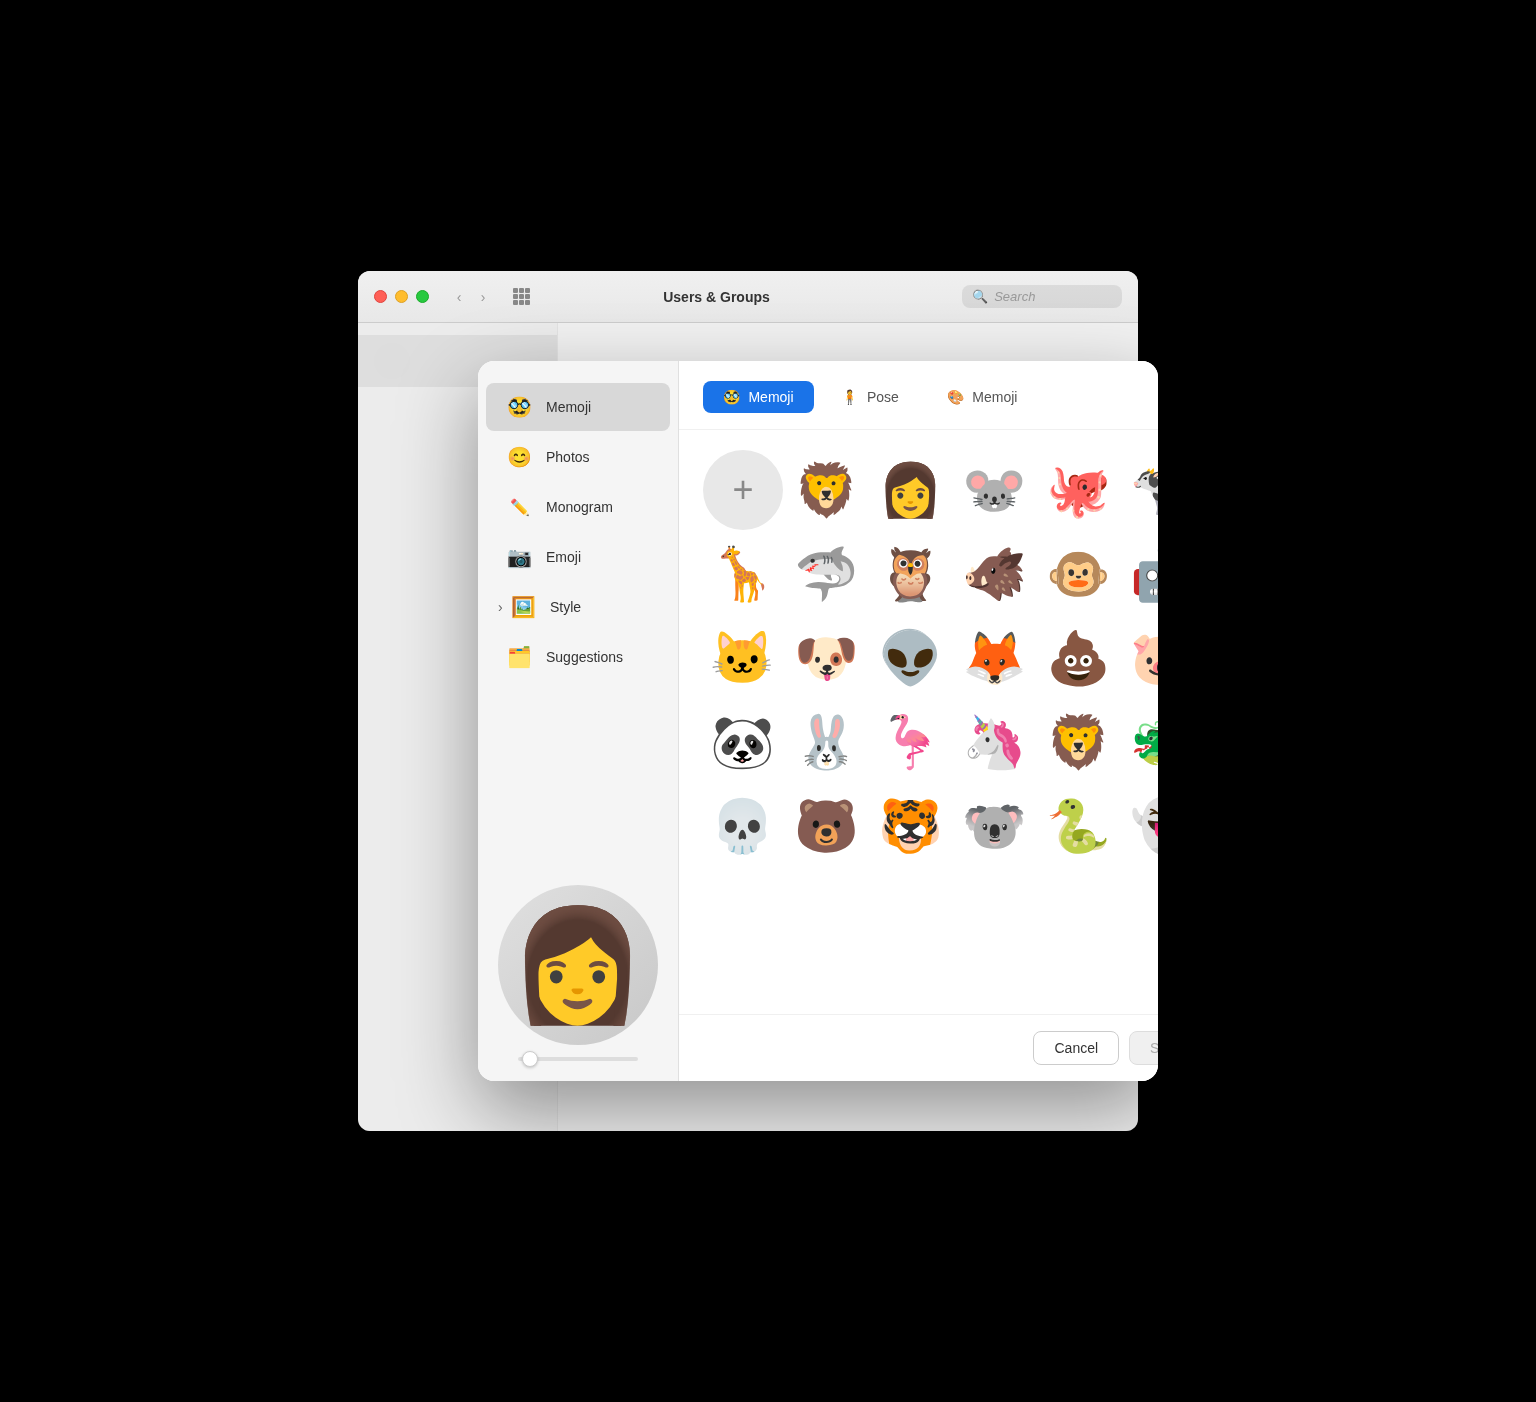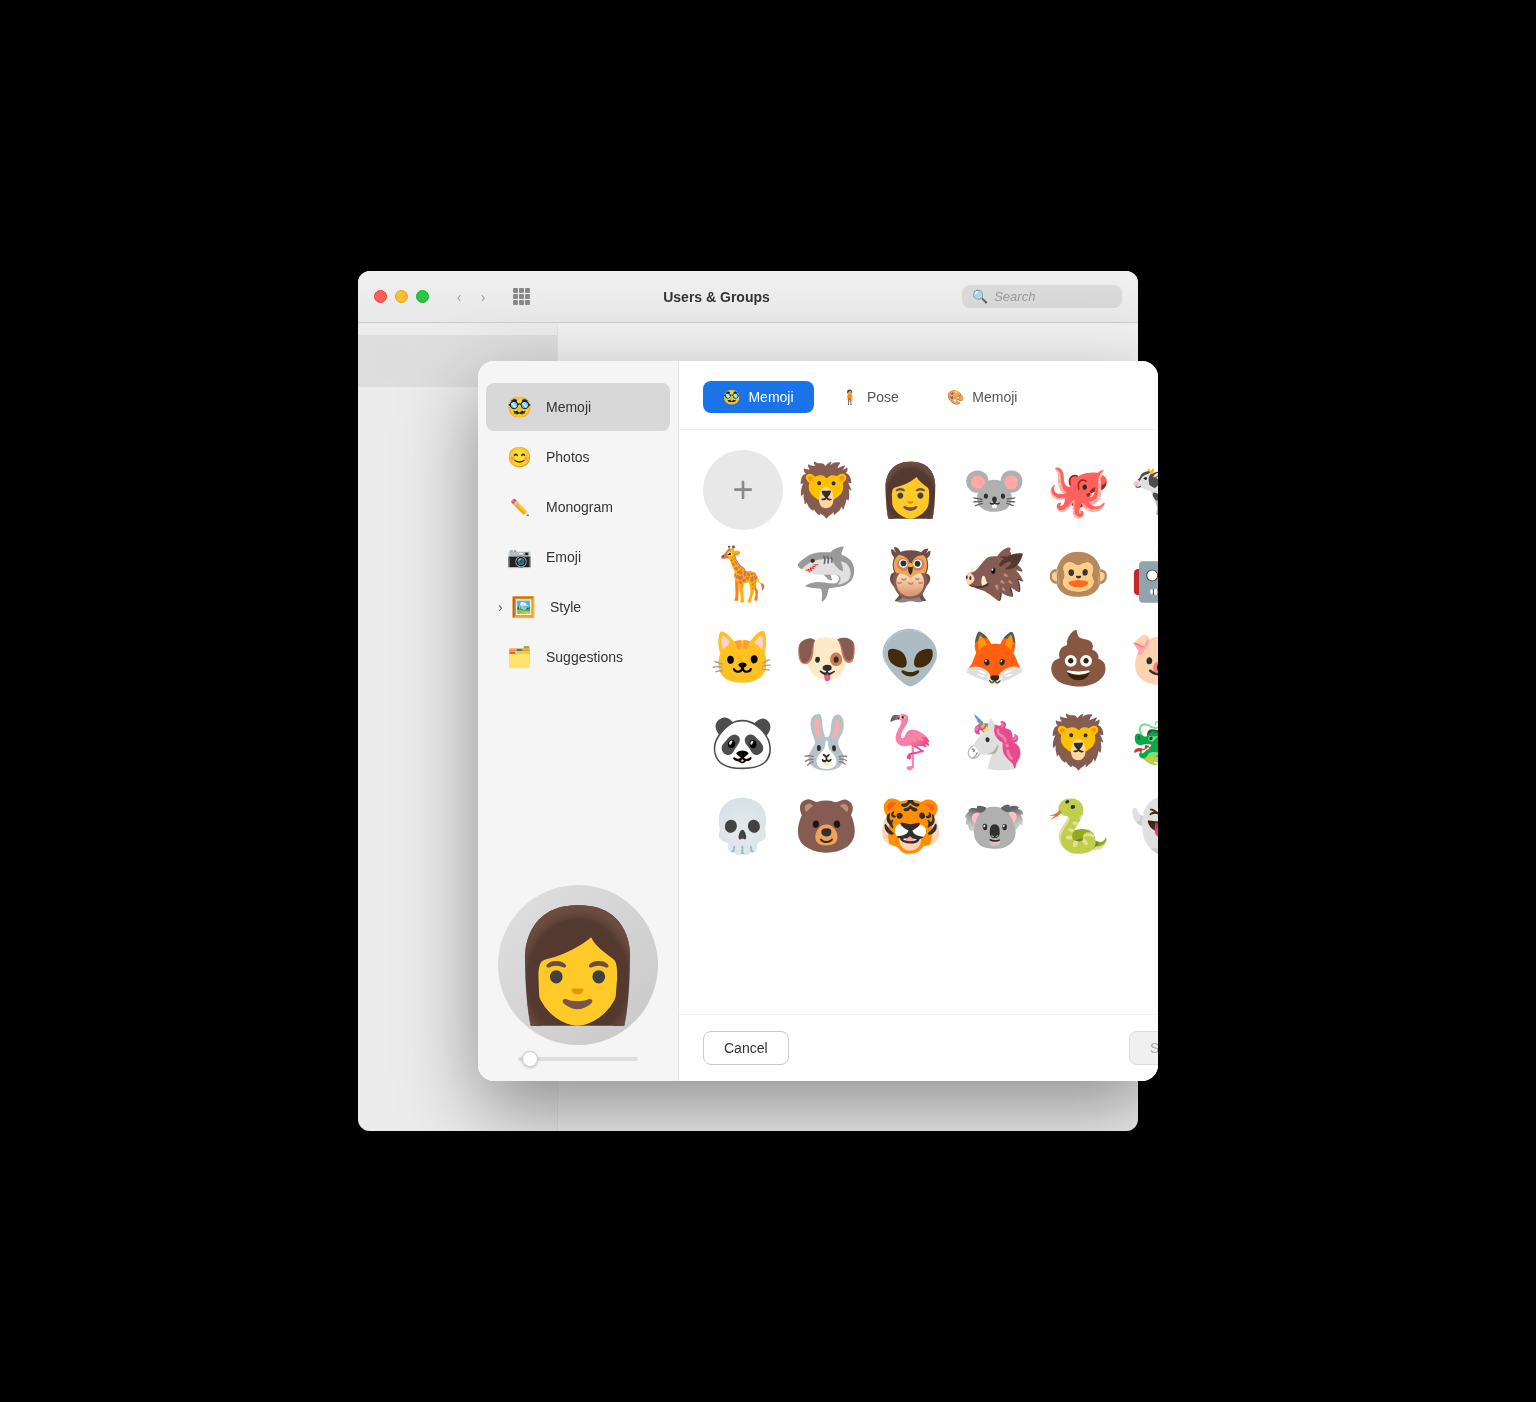--- a/index.html
+++ b/index.html
@@ -313,21 +313,21 @@
       font-size: 36px;
       color: #888;
       cursor: pointer;
       border: none;
       flex-shrink: 0;
     }
 
     .modal-footer {
       padding: 16px 24px;
       display: flex;
-      justify-content: space-between;
+      justify-content: flex-end;
       gap: 10px;
       border-top: 1px solid #f0f0f0;
     }
 
     .footer-btn {
       padding: 8px 20px;
       border-radius: 8px;
       font-size: 14px;
       font-weight: 500;
       cursor: pointer;

